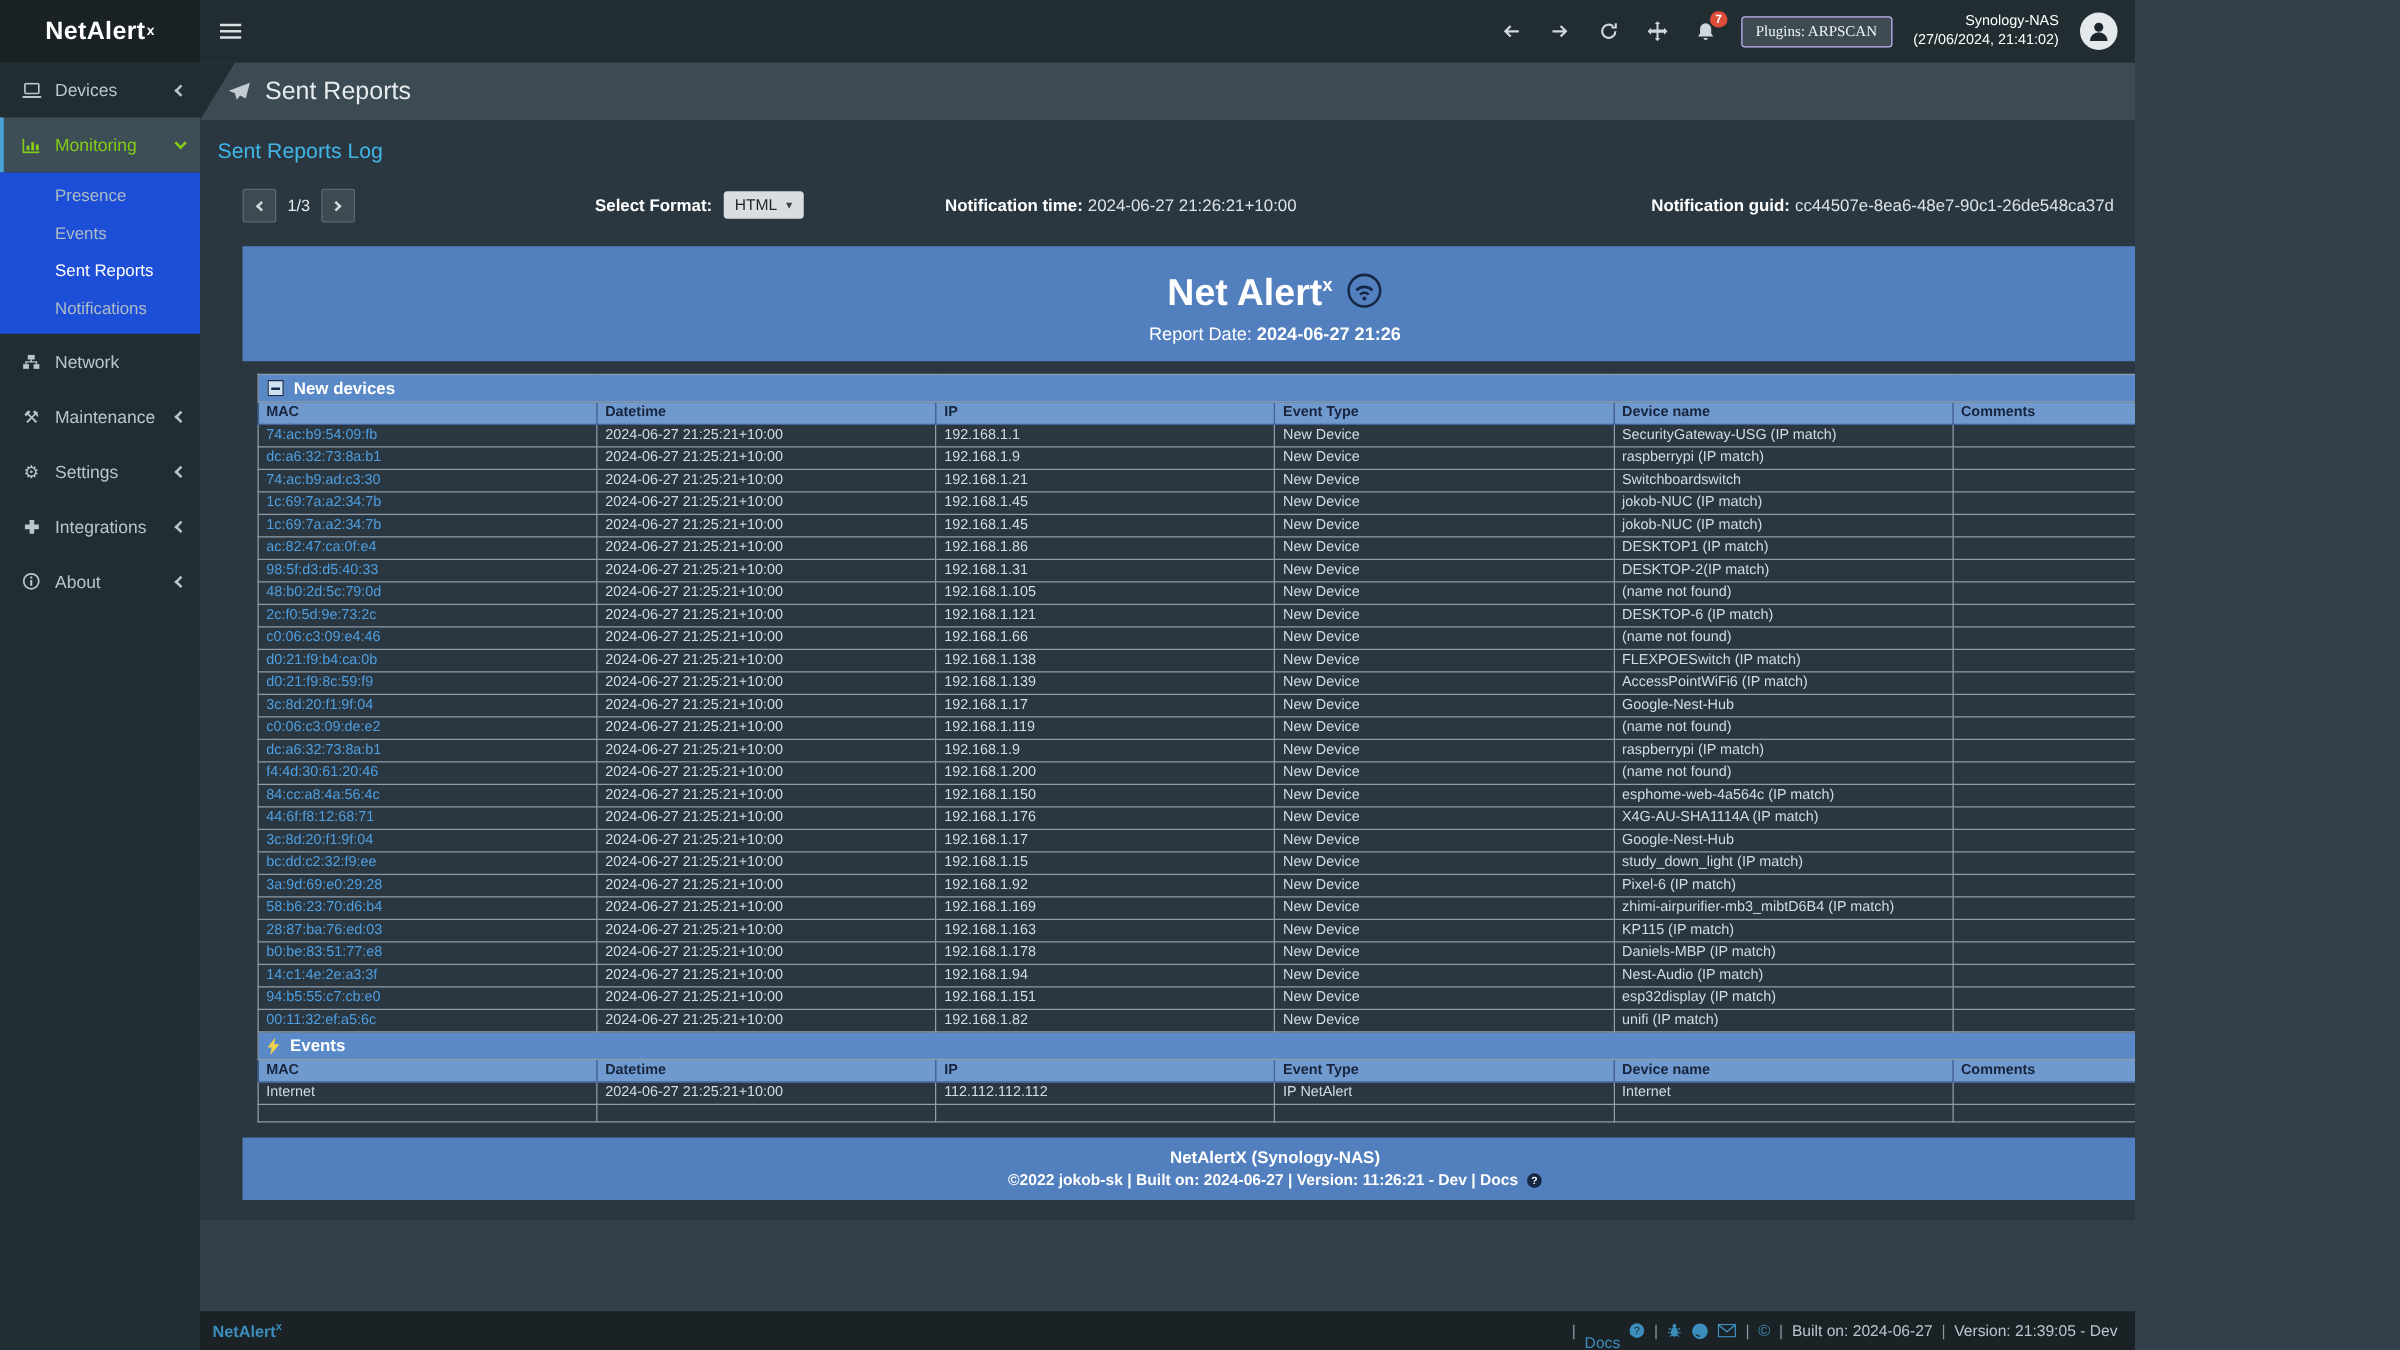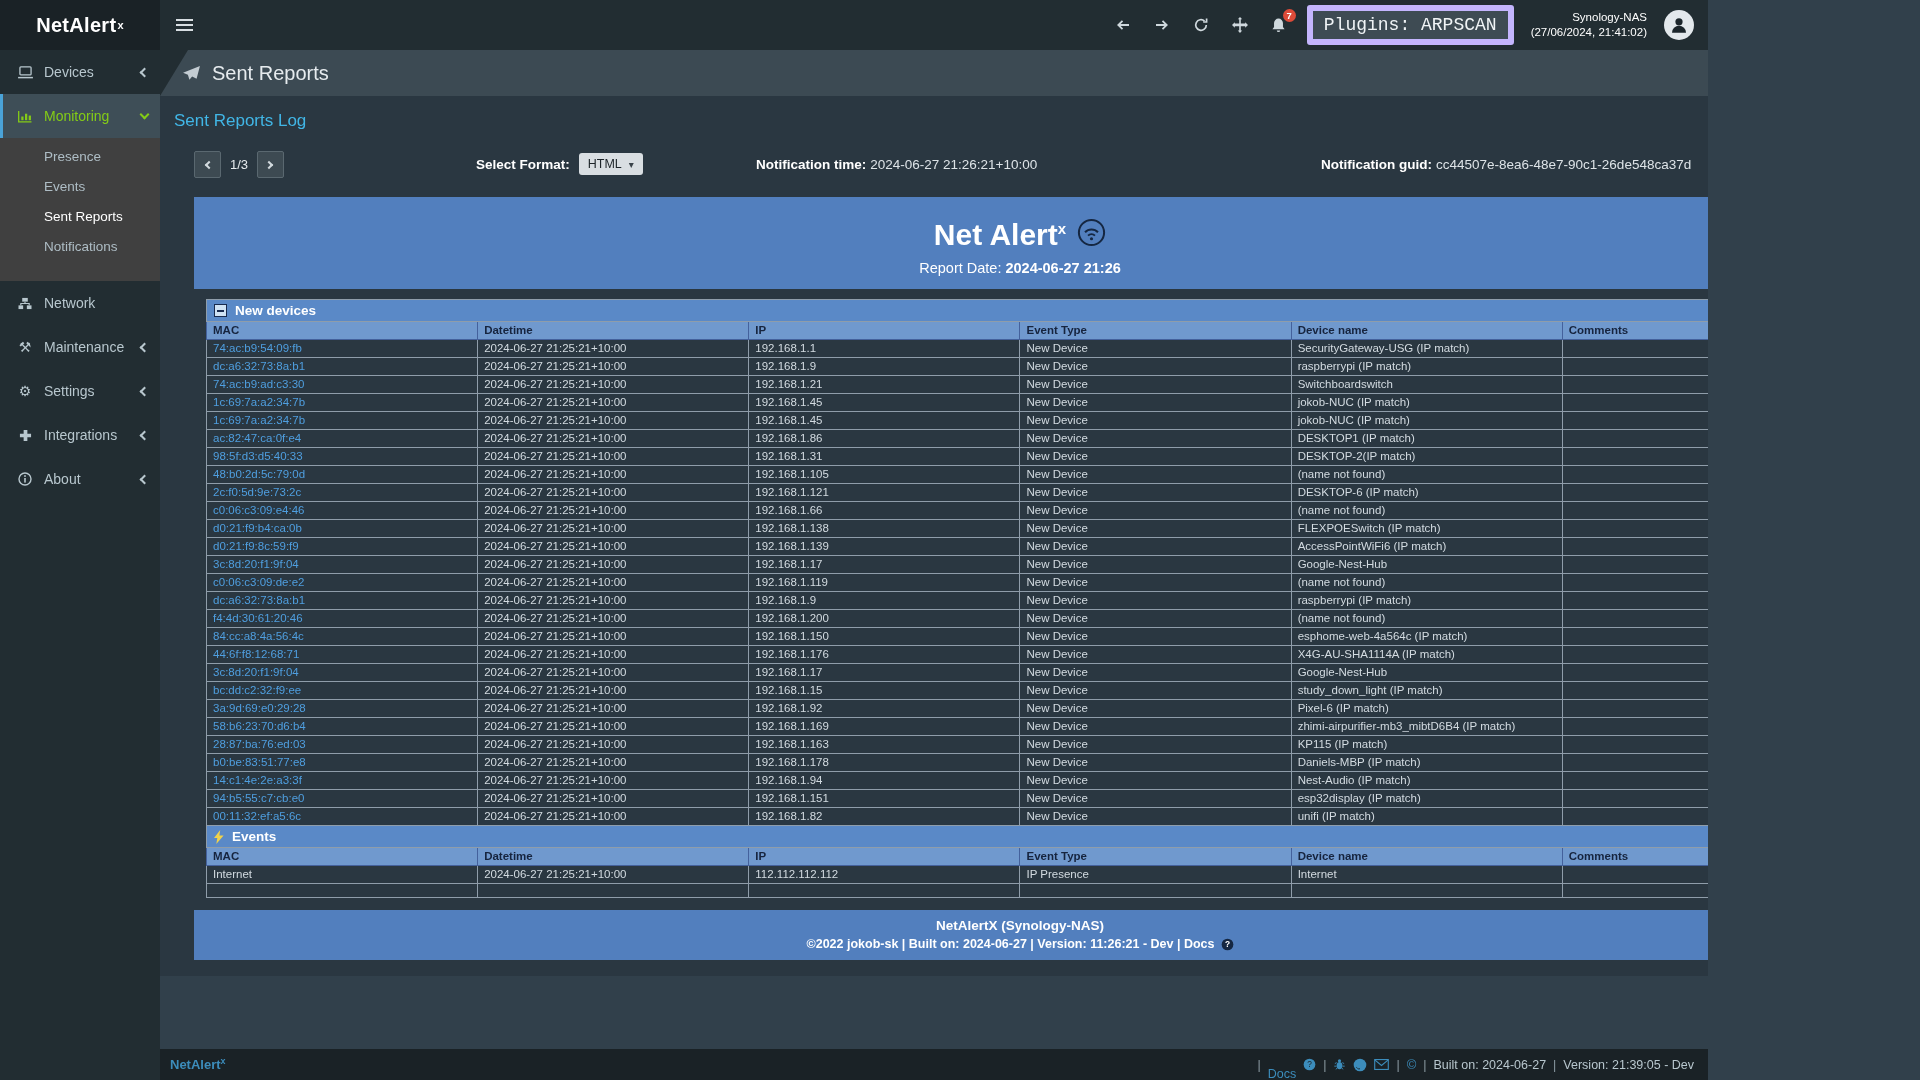--- a/index.html
+++ b/index.html
@@ -10,33 +10,33 @@
 
   
   .topbar { position:absolute; top:0; left:0; width:100%; height:50px; background:#222d32; display:flex; align-items:stretch; z-index:20; }
   .logo { width:160px; background:#1a2226; color:#fff; display:flex; align-items:center; justify-content:center; font-size:20px; font-weight:bold; letter-spacing:0.3px; cursor:pointer; }
   .logo sup { font-size:11px; margin-left:1px; }
   .hamburger { width:48px; display:flex; flex-direction:column; align-items:center; justify-content:center; gap:3px; cursor:pointer; background:transparent; border:none; }
   .hamburger i { display:block; width:17px; height:2px; background:#d8dee2; }
   .nav-right { margin-left:auto; display:flex; align-items:center; gap:17px; padding-right:14px; color:#cfd8dd; }
   .nav-ico { position:relative; width:22px; height:22px; display:flex; align-items:center; justify-content:center; cursor:pointer; color:#cfd8dd; }
   .badge { position:absolute; top:-5px; right:-6px; background:#dd4b39; color:#fff; font-size:9.5px; font-weight:bold; border-radius:8px; padding:1px 4px; line-height:1.2; }
-  .plugins-box { border:6px solid #c4b5fd; background:#3e4b53; border-radius:3px; padding:4px 11px; font-family:Liberation Mono, monospace; font-size:18px; color:#f0f4f6; cursor:pointer; white-space:nowrap; }
+  .plugins-box { border:1px solid #c4b5fd; background:#3e4b53; border-radius:3px; padding:4px 11px; font-family:Liberation Serif, serif; font-size:12px; color:#f0f4f6; cursor:pointer; white-space:nowrap; }
   .host { text-align:right; font-size:11.5px; line-height:1.3; color:#fff; }
   .avatar { width:30px; height:30px; border-radius:50%; background:#e3e8ec; display:flex; align-items:center; justify-content:center; overflow:hidden; cursor:pointer; }
 
   
   .sidebar { position:absolute; top:50px; left:0; width:160px; bottom:0; background:#222d32; z-index:10; }
   .side-item { height:44px; display:flex; align-items:center; gap:10px; padding:0 12px 0 16px; color:#b8c7ce; font-size:14px; cursor:pointer; }
   .side-item .sicon { flex:0 0 18px; width:18px; text-align:center; font-size:14px; line-height:1; display:flex; align-items:center; justify-content:center; }
   .side-item.active { background:#3e4e57; color:#84cc16; border-left:3px solid #4aa3d8; padding-left:13px; }
   .chev { width:7px; height:7px; border-right:2px solid currentColor; border-bottom:2px solid currentColor; display:inline-block; }
   .chev.cleft { transform:rotate(135deg); margin-left:auto; }
   .chev.cdown { transform:rotate(45deg); margin-left:auto; margin-top:-3px; }
-  .submenu { background:#404040; padding:3px 0 20px; }
+  .submenu { background:#1d4ed8; padding:3px 0 6px; }
   .sub-item { height:30px; display:flex; align-items:center; padding-left:44px; font-size:13.5px; color:#aebdc5; cursor:pointer; }
   .sub-item.current { color:#fff; }
 
   
   .content-header { position:absolute; left:160px; top:50px; right:0; height:46px; background:#3c4a53; display:flex; align-items:center; gap:11px; padding-left:22px; color:#e6ebee; font-size:20px; z-index:5; }
   .wedge { position:absolute; left:0; top:0; width:0; height:0; border-top:46px solid #222d32; border-right:28px solid transparent; }
   .ch-title { position:relative; }
   .content-body { position:absolute; left:148px; top:96px; right:0; height:880px; background:#2a3741; overflow:hidden; }
 
   .log-link { display:inline-block; margin:15px 0 0 26px; color:#41b6e6; font-size:17px; text-decoration:none; cursor:pointer; }
@@ -545,21 +545,21 @@
               <th>Event Type</th>
               <th>Device name</th>
               <th>Comments</th>
             </tr>
         </tbody>
         <tbody>
             <tr>
               <td>Internet</td>
               <td>2024-06-27 21:25:21+10:00</td>
               <td>112.112.112.112</td>
-              <td>IP Presence</td>
+              <td>IP NetAlert</td>
               <td>Internet</td>
               <td></td>
             </tr>
             <tr>
               <td></td>
               <td></td>
               <td></td>
               <td></td>
               <td></td>
               <td></td>

